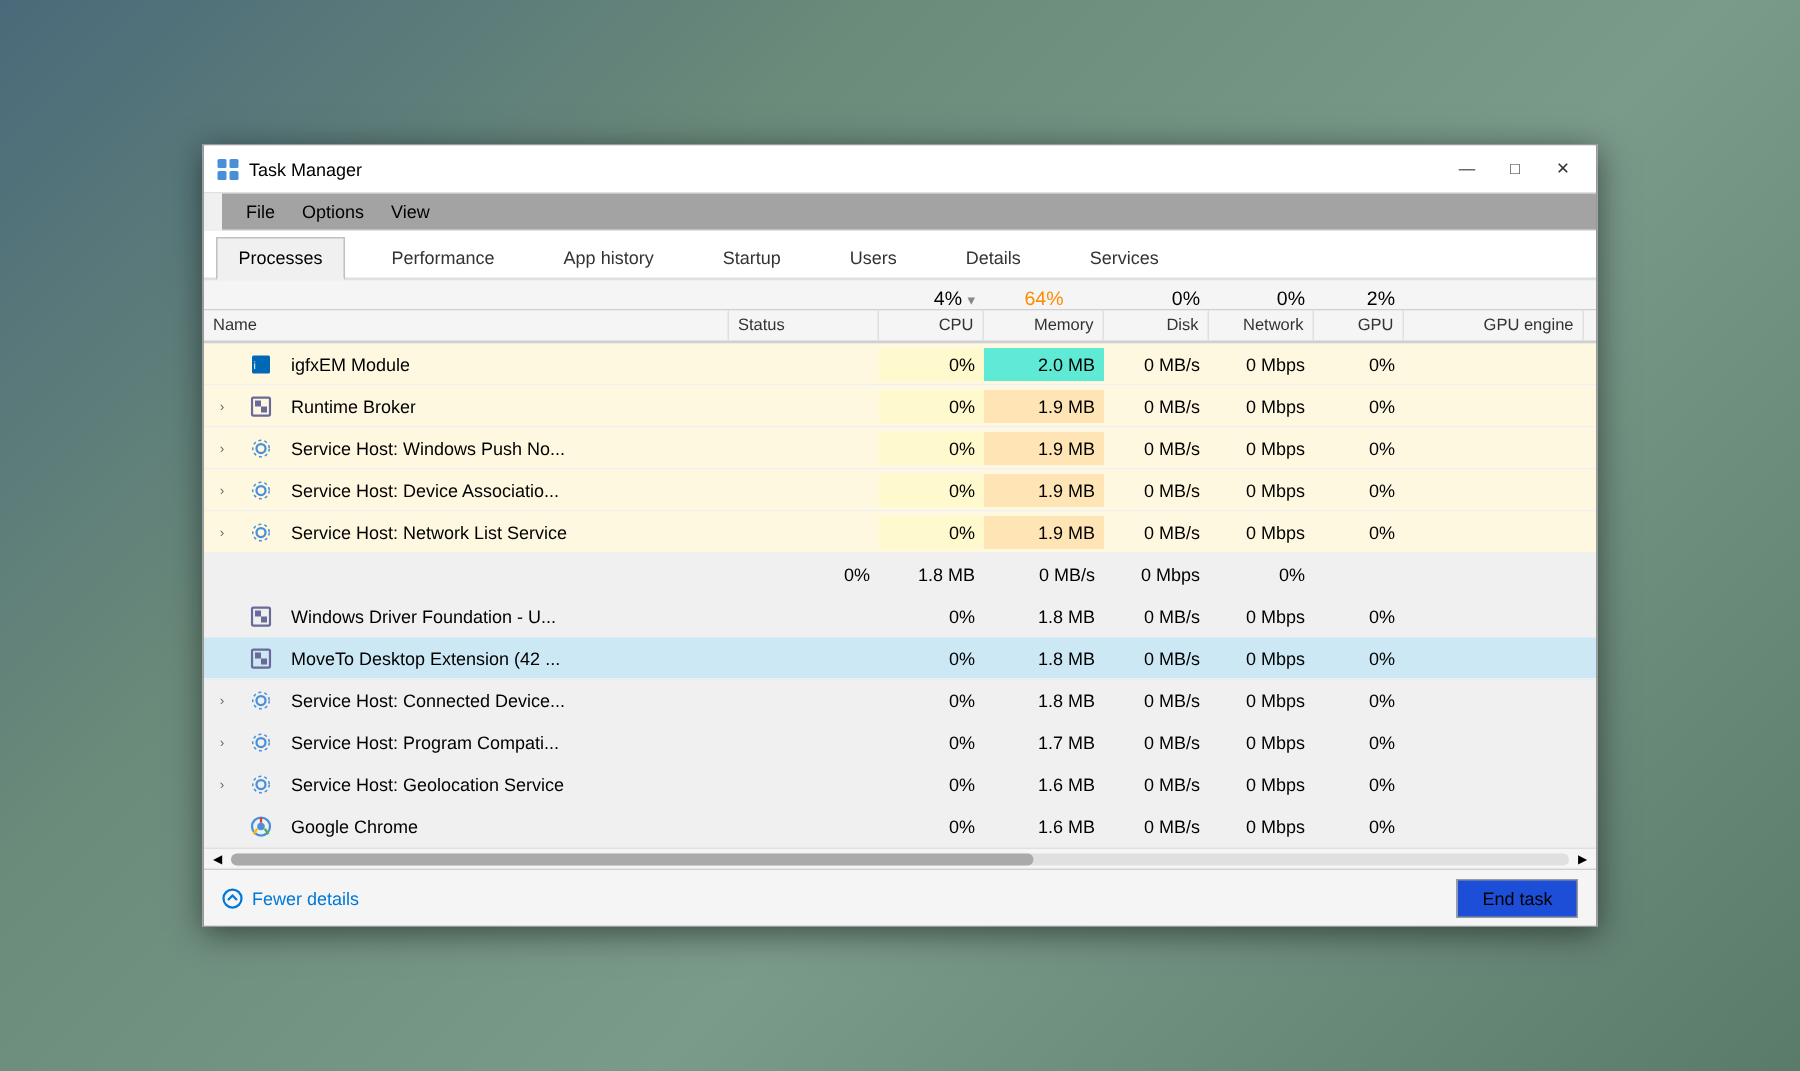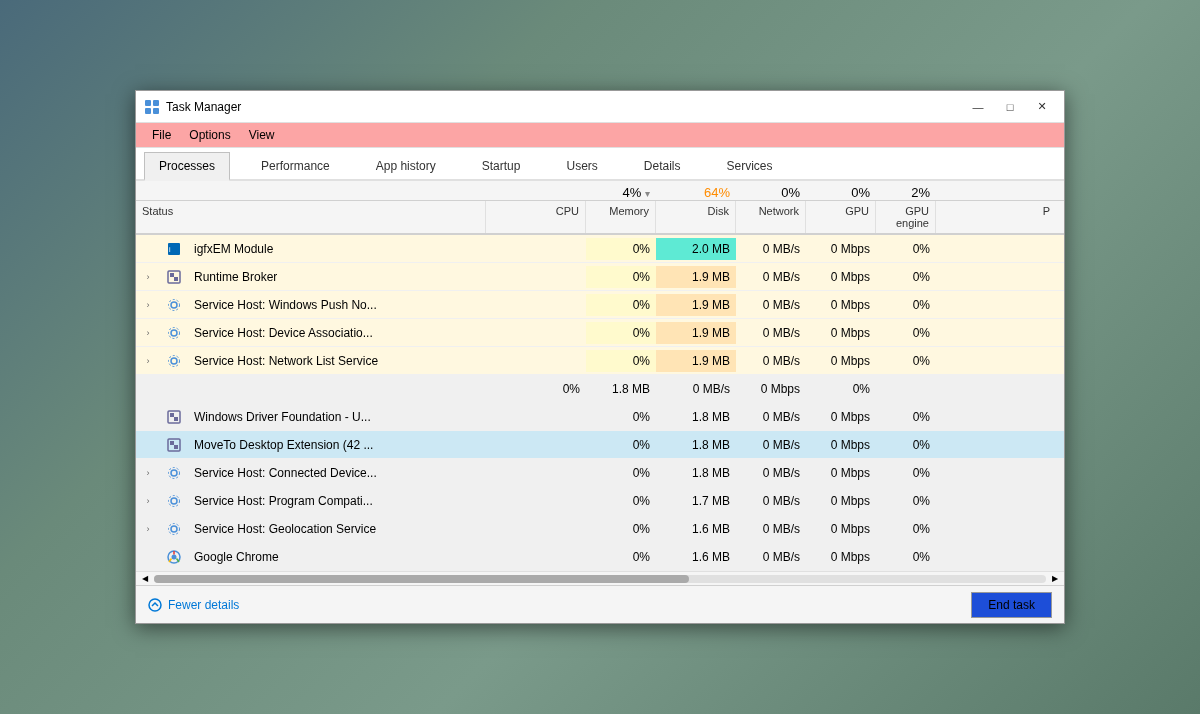--- a/index.html
+++ b/index.html
@@ -58,26 +58,27 @@
       display: flex;
       align-items: center;
       justify-content: center;
       cursor: pointer;
       font-size: 11px;
       color: #333;
       border: none;
       background: transparent;
     }
     .menu-bar {
-      background: #fca5a5;
+      background: #a3a3a3;
       display: flex;
       align-items: center;
       padding: 2px 8px;
       border-bottom: 1px solid #e0e0e0;
       gap: 2px;
+      margin-left: 12px;
     }
     .menu-item {
       padding: 3px 8px;
       cursor: pointer;
       font-size: 12px;
       color: #000;
     }
     .tabs-bar {
       background: #ffffff;
       display: flex;
@@ -258,29 +259,30 @@
 
   <div class="table-container">
 
     <div style="display:grid; grid-template-columns: 350px 100px 70px 80px 70px 70px 60px 120px 60px; background:#f5f5f5; border-bottom:1px solid #d0d0d0;">
       <div style="padding:4px 6px 0;"></div>
       <div style="padding:4px 6px 0;"></div>
       <div style="text-align:right; padding:4px 6px 0; font-size:13px;">
         <span>4%</span>
         <span style="font-size:10px; color:#888;">▾</span>
       </div>
-      <div style="text-align:right; padding:4px 6px 0; font-size:13px; color:#ff8c00;">64%</div>
+      <div style="text-align:center; padding:4px 6px 0; font-size:13px; color:#ff8c00;">64%</div>
       <div style="text-align:right; padding:4px 6px 0; font-size:13px;">0%</div>
       <div style="text-align:right; padding:4px 6px 0; font-size:13px;">0%</div>
       <div style="text-align:right; padding:4px 6px 0; font-size:13px;">2%</div>
       <div style="padding:4px 6px 0;"></div>
       <div style="padding:4px 6px 0;"></div>
     </div>
 
     <div style="display:grid; grid-template-columns: 350px 100px 70px 80px 70px 70px 60px 120px 60px; background:#f5f5f5; border-bottom:2px solid #d0d0d0;">
+      <div class="col-header left">Name</div>
       <div class="col-header left">Status</div>
       <div class="col-header">CPU</div>
       <div class="col-header">Memory</div>
       <div class="col-header">Disk</div>
       <div class="col-header">Network</div>
       <div class="col-header">GPU</div>
       <div class="col-header">GPU engine</div>
       <div class="col-header">P</div>
     </div>
 

